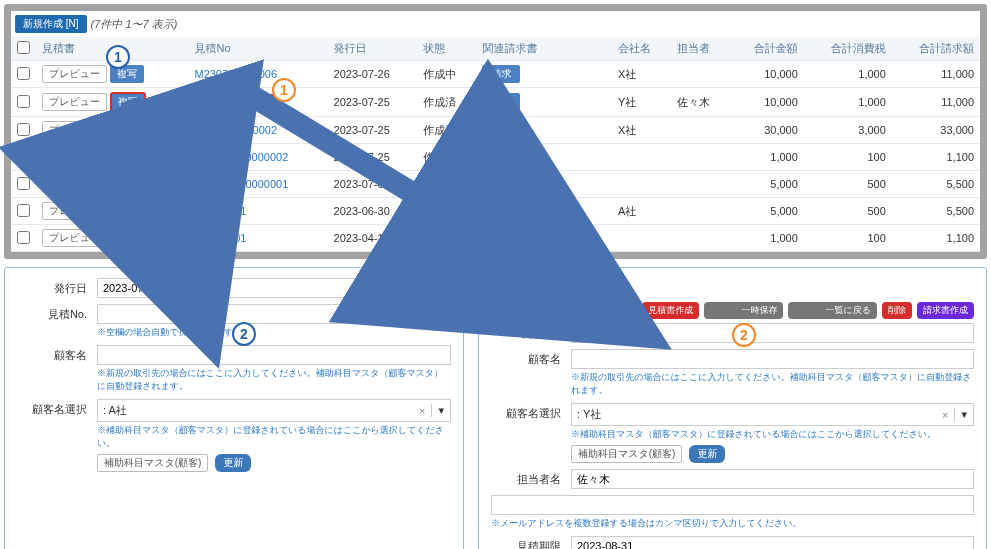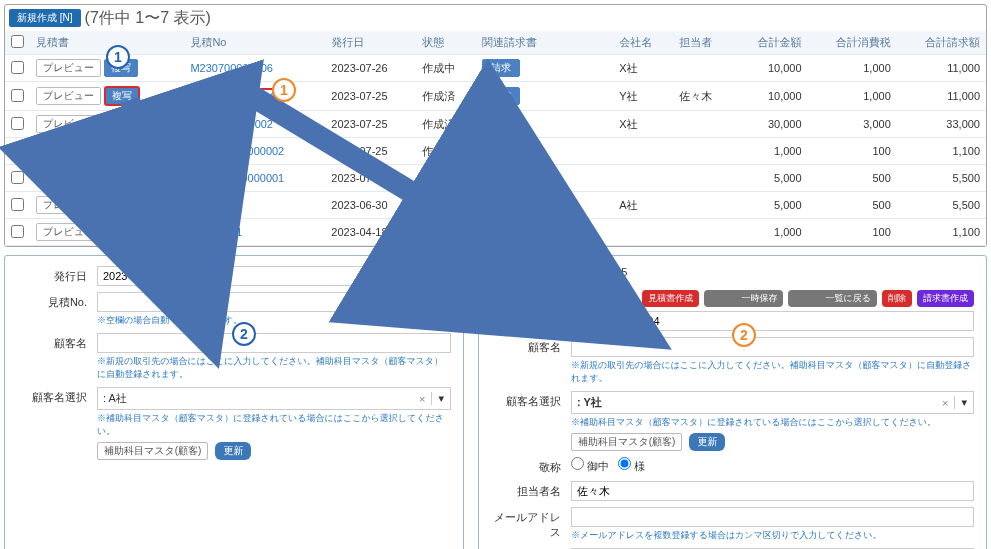--- a/index.html
+++ b/index.html
@@ -1,19 +1,19 @@
 <!DOCTYPE html>
 <html><head>
   <meta charset="utf-8">
   <style>
     * { box-sizing: border-box; margin: 0; padding: 0; }
     body { font-family: "Meiryo", sans-serif; font-size: 11px; background: #fff; color: #333; padding: 4px; width: 991px; height: 549px; overflow: hidden; position: relative; }
-    .panel { border: 1px solid #a3a3a3; border-radius: 3px; }
+    .panel { border: 7px solid #a3a3a3; border-radius: 3px; }
     .new-btn { background: #1f6bb0; color: #fff; padding: 2px 8px; font-size: 10px; border: none; border-radius: 2px; display: inline-block; margin: 4px; }
-    .count-label { font-size: 16px; color: #555; }
+    .count-label { font-size: 11px; color: #555; font-style: italic; }
     table { width: 100%; border-collapse: collapse; }
     th, td { text-align: left; padding: 4px 6px; border-bottom: 1px solid #e3e9f0; font-size: 11px; white-space: nowrap; }
     th { background: #f2f6fb; color: #5a7a9b; font-weight: normal; }
     td.num, th.num { text-align: right; }
     .btn-mini { border: 1px solid #bbb; background: #fff; padding: 1px 6px; font-size: 10px; border-radius: 2px; color: #555; }
     .btn-copy { background: #4b81c2; color: #fff; border: 1px solid #4b81c2; padding: 1px 6px; font-size: 10px; border-radius: 2px; }
     .link { color: #2a78c4; text-decoration: none; }
     .btn-req { background: #4b81c2; color: #fff; border: 1px solid #4b81c2; padding: 1px 8px; font-size: 10px; border-radius: 2px; }
     .sel-mini { border: 1px solid #ccc; font-size: 10px; padding: 0 2px; }
     .highlight-box { border: 2px solid #d62c2c; border-radius: 3px; }
@@ -220,44 +220,36 @@
     <div class="row">
       <label>顧客名</label>
       <div class="ctl"><input type="text" class="readonly" readonly="" style="">
         <div class="help">※新規の取引先の場合にはここに入力してください。補助科目マスタ（顧客マスタ）に自動登録されます。</div>
       </div>
     </div>
     <div class="row">
       <label>顧客名選択</label>
       <div class="ctl">
         <div style="display:flex;border:1px solid #ccc;align-items:center;">
-          <span style="flex:1;padding:3px 5px;font-weight:bold;">: Y社</span>
+          <span style="flex:1;padding:3px 5px;">: Y社</span>
           <span class="clear-x">×</span>
           <span style="border-left:1px solid #ccc;padding:0 6px;">▾</span>
         </div>
         <div class="help">※補助科目マスタ（顧客マスタ）に登録されている場合にはここから選択してください。</div>
         <div style="margin-top:4px;">
           <button class="btn-mini">補助科目マスタ(顧客)</button>
           <button class="btn-upd">更新</button>
         </div>
       </div>
     </div>
     <div class="row">
-      <label>敬称</label>
-      <div class="ctl">
-        <input type="radio" name="hon" style=""> <span>御中</span>
-        <input type="radio" name="hon" checked="" style="margin-left: 6px;"> <span>様</span>
-      </div>
-    </div>
-    <div class="row">
       <label>担当者名</label>
       <div class="ctl"><input type="text" value="佐々木" style=""></div>
     </div>
     <div class="row">
-      <label>メールアドレス</label>
       <div class="ctl"><input type="text" style="">
         <div class="help">※メールアドレスを複数登録する場合はカンマ区切りで入力してください。</div>
       </div>
     </div>
     <div class="row">
       <label>見積期限</label>
       <div class="ctl"><input type="text" value="2023-08-31" style=""></div>
     </div>
   </div>
 </div>

